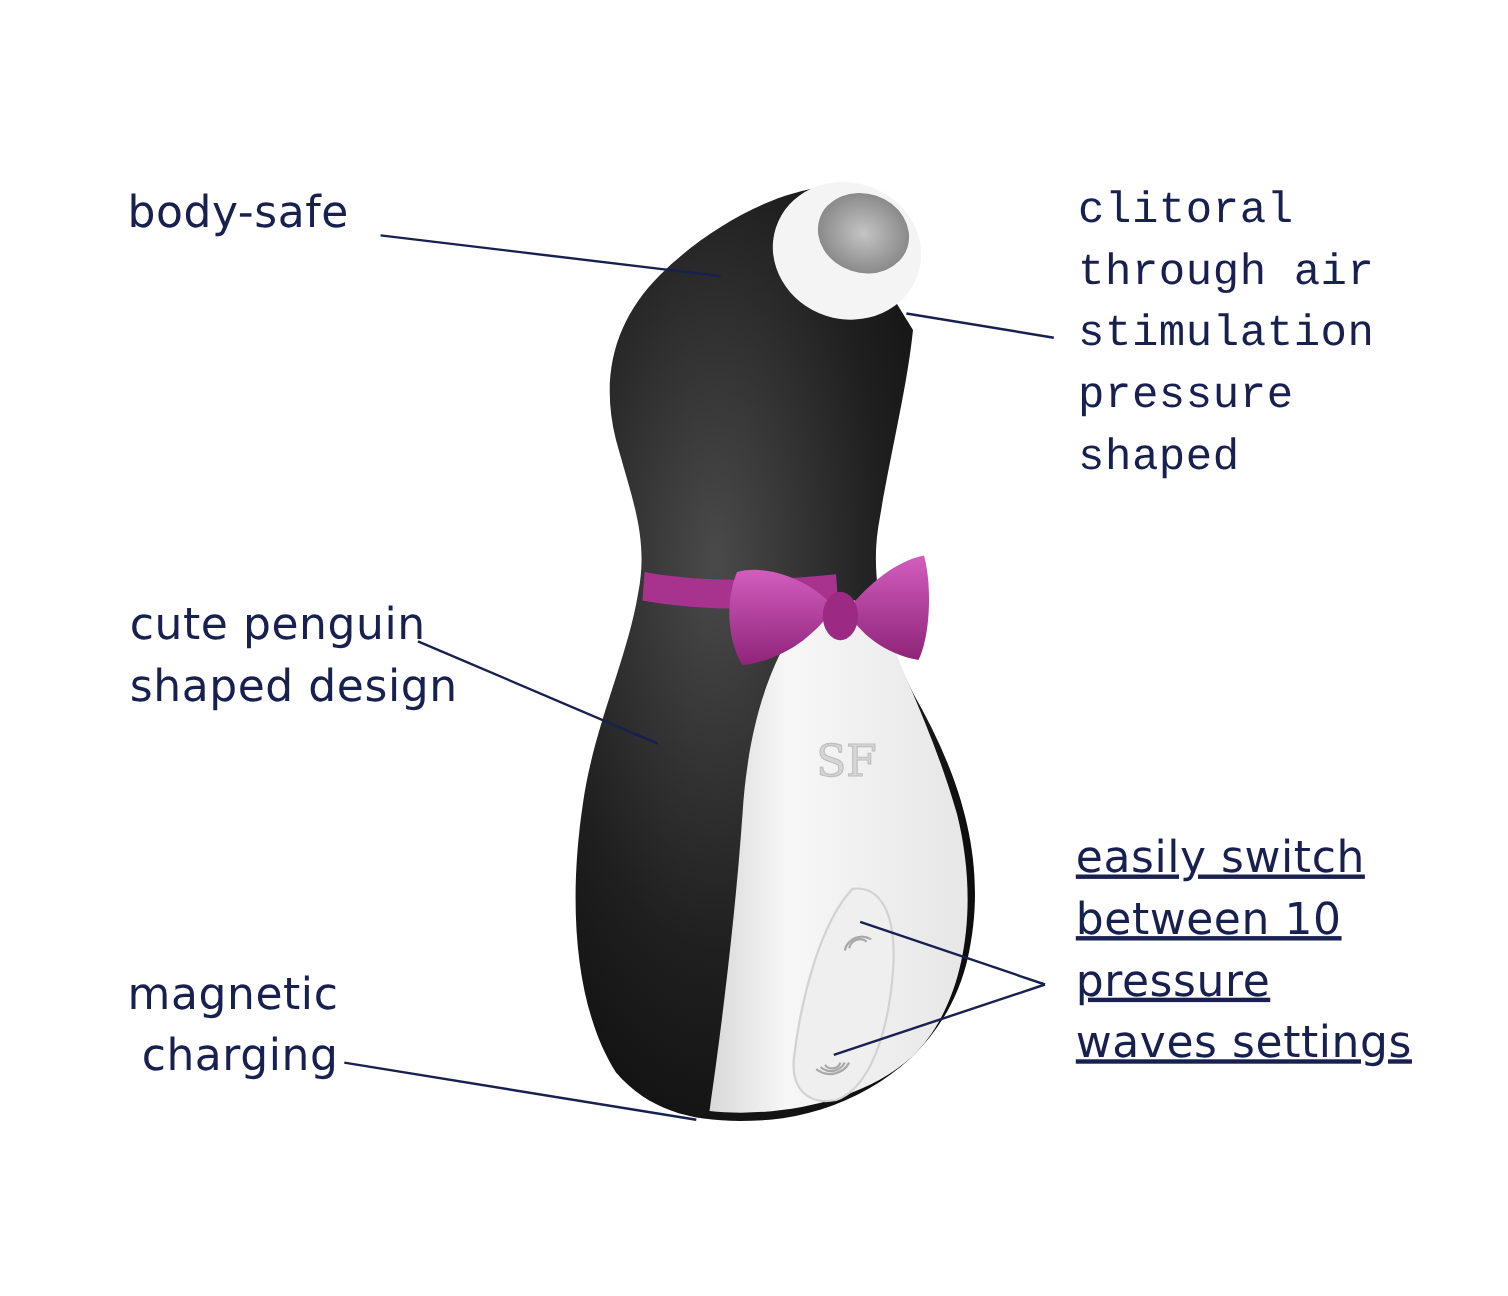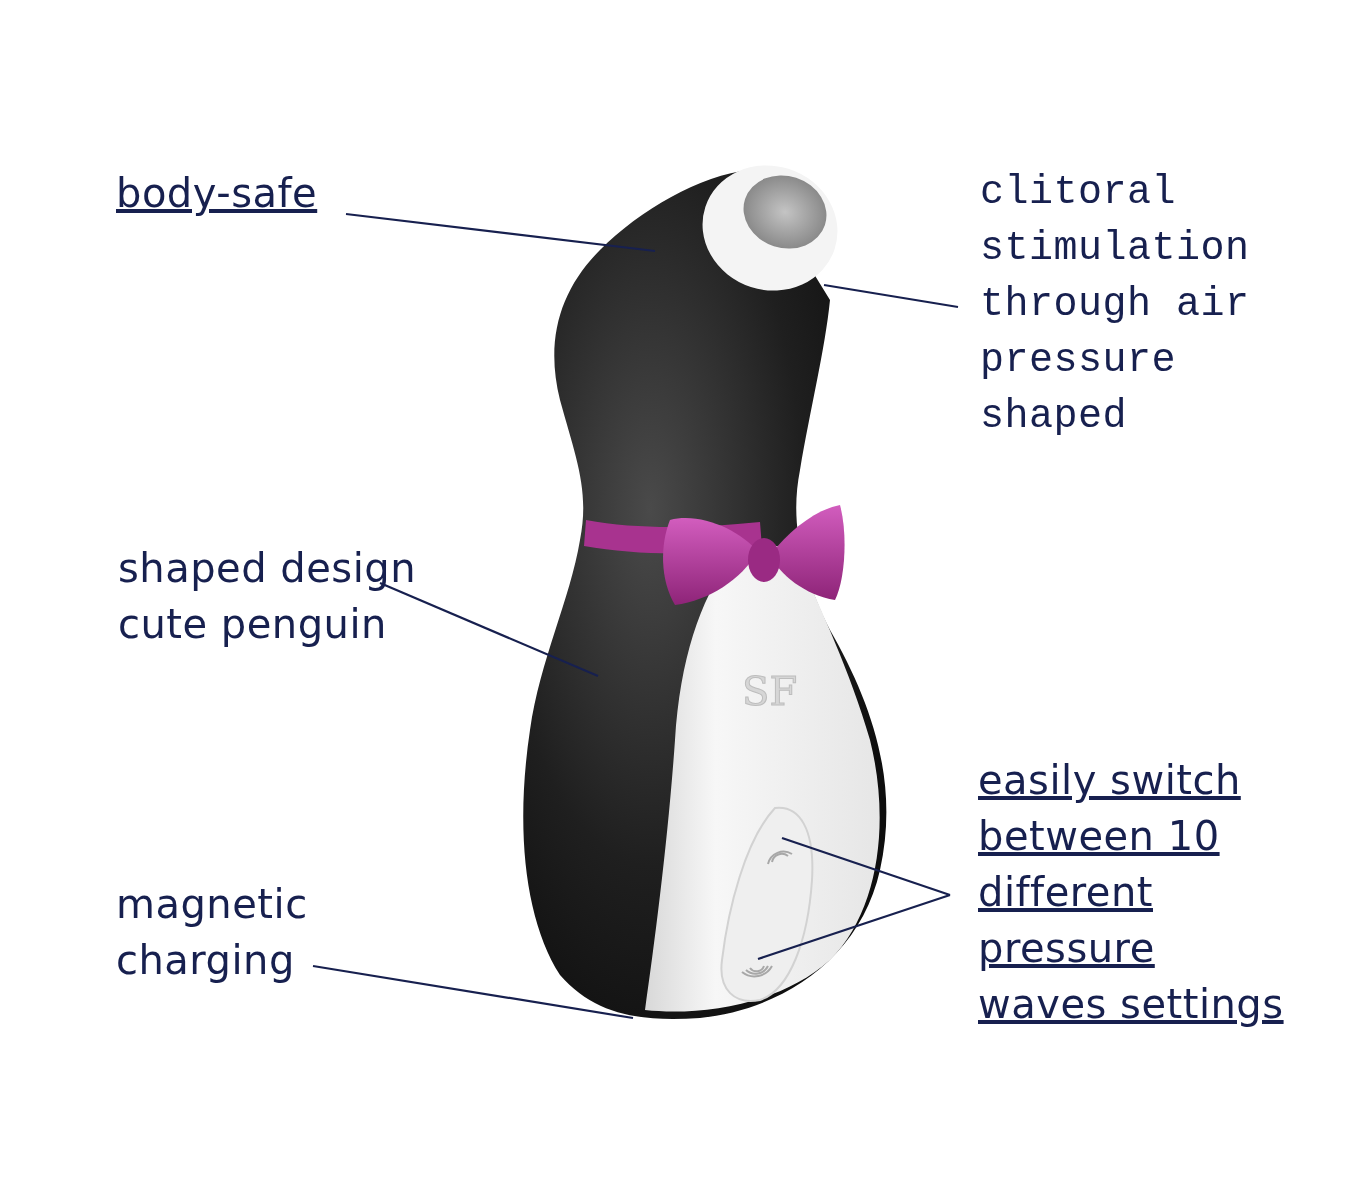--- a/index.html
+++ b/index.html
@@ -83,41 +83,40 @@
   <g stroke="#17204f" stroke-width="2.2" fill="none">
     <line x1="346" y1="214" x2="655" y2="251"></line>
     <line x1="824" y1="285" x2="958" y2="307"></line>
     <line x1="380" y1="583" x2="598" y2="676"></line>
     <line x1="313" y1="966" x2="633" y2="1018"></line>
     <line x1="782" y1="838" x2="950" y2="895"></line>
     <line x1="758" y1="959" x2="950" y2="895"></line>
   </g>
 </svg>
 
-<div class="label" style="left:116px; top:165px;text-decoration:underline;">
+<div class="label" style="left:116px; top:165px;">
   <span>body-safe</span>
 </div>
 
 <div class="label" style="left:980px; top:165px;font-family:Liberation Mono, monospace;">
   <span>clitoral</span>
+  <span>through air</span>
   <span>stimulation</span>
-  <span>through air</span>
   <span>pressure</span>
   <span>shaped</span>
 </div>
 
 <div class="label" style="left:118px; top:540px;">
+  <span>cute penguin</span>
   <span>shaped design</span>
-  <span>cute penguin</span>
 </div>
 
-<div class="label" style="left:116px; top:876px;">
+<div class="label" style="left:116px; top:876px;text-align:right;">
   <span>magnetic</span>
   <span>charging</span>
 </div>
 
 <div class="label" style="left:978px; top:752px;text-decoration:underline;">
   <span>easily switch</span>
   <span>between 10</span>
-  <span>different</span>
   <span>pressure</span>
   <span>waves settings</span>
 </div>
 
 </body></html>

